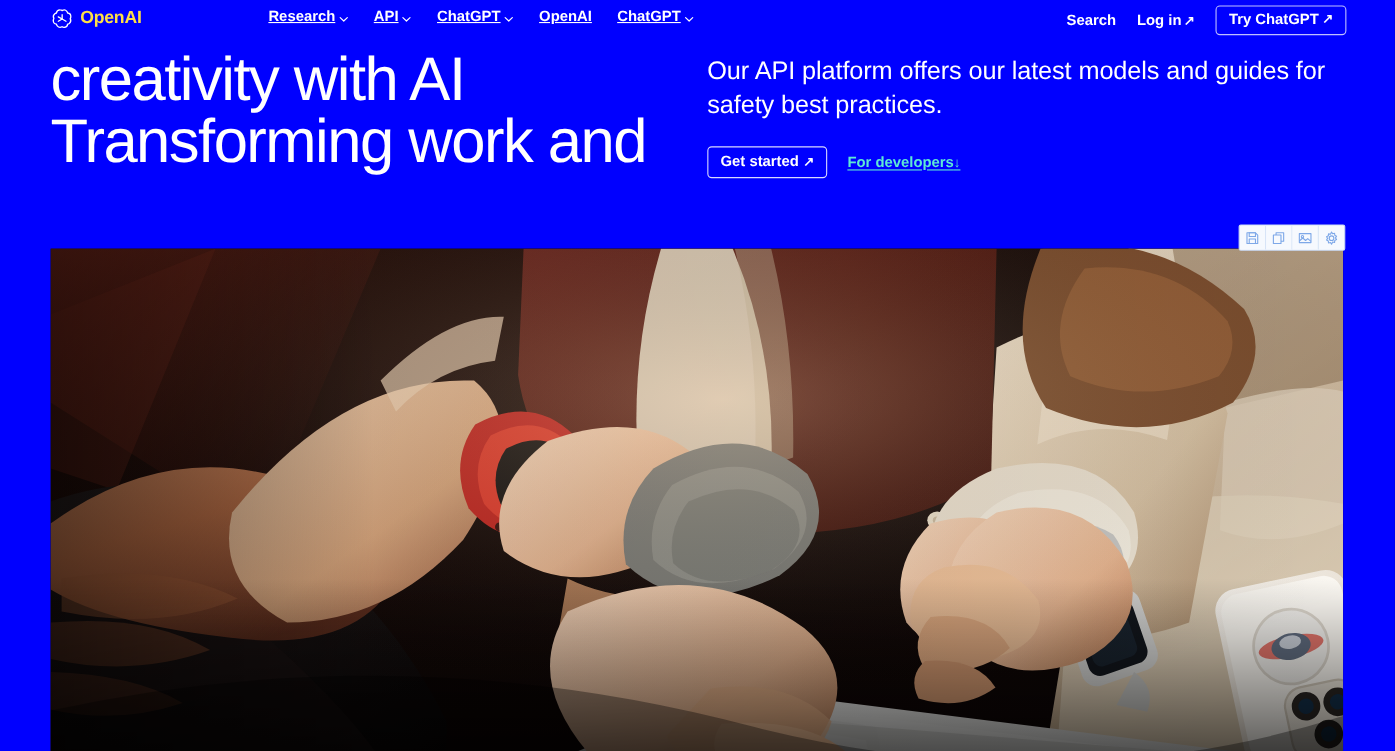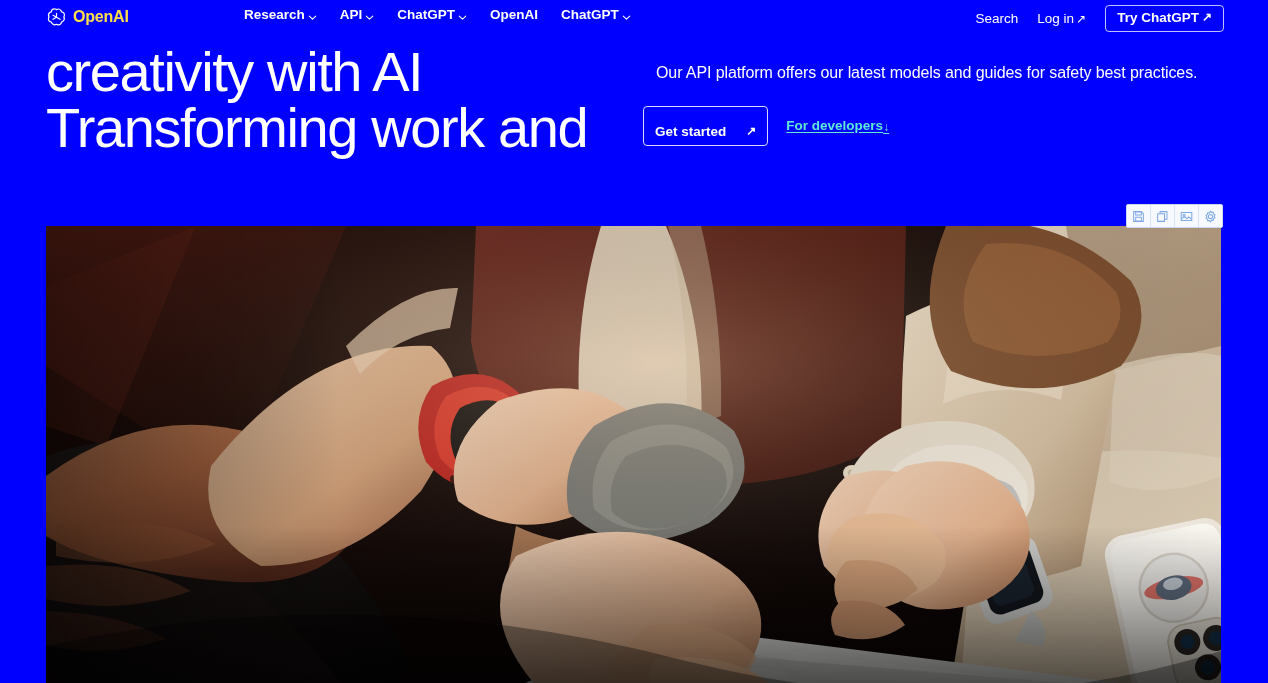--- a/index.html
+++ b/index.html
@@ -66,40 +66,41 @@
   .nav-item {
     display: flex;
     align-items: center;
     gap: 3px;
     font-size: 13.5px;
     font-weight: 700;
     color: #ffffff;
     cursor: pointer;
     line-height: 1;
     white-space: nowrap;
+    text-decoration: underline;
   }
   .chev {
     width: 9px;
     height: 9px;
     display: inline-block;
     position: relative;
     top: 1px;
   }
 
   .nav-right {
     position: absolute;
     right: 44px;
     top: 5px;
     display: flex;
     align-items: center;
     gap: 19px;
   }
   .nav-link {
     font-size: 13.5px;
-    font-weight: 400;
+    font-weight: 700;
     color: #ffffff;
     cursor: pointer;
     white-space: nowrap;
     display: flex;
     align-items: flex-end;
     gap: 2px;
     line-height: 1;
   }
   .arrow-ne {
     font-size: 12px;
@@ -145,45 +146,45 @@
   .hero-title .line {
     display: block;
   }
   .hero-right {
     position: absolute;
     left: 643px;
     top: 5px;
     width: 575px;
   }
   .hero-sub {
-    font-size: 16px;
+    font-size: 23px;
     font-weight: 400;
     line-height: 1.35;
     color: #ffffff;
-    margin: 13px;
+    margin: 0;
     letter-spacing: -0.1px;
   }
   .hero-actions {
     margin-top: 22px;
     display: flex;
     align-items: center;
     gap: 18px;
   }
   .btn-get-started {
     border: 1px solid rgba(255,255,255,0.85);
     border-radius: 4px;
-    padding: 18px 11px 7px 11px;
+    padding: 6px 11px 7px 11px;
     font-size: 13.5px;
     font-weight: 700;
     color: #ffffff;
     background: transparent;
     cursor: pointer;
     display: flex;
     align-items: center;
-    gap: 20px;
+    gap: 4px;
     line-height: 1;
     white-space: nowrap;
   }
   .link-underline {
     font-size: 13.5px;
     font-weight: 700;
     color: #5eead4;
     text-decoration: underline;
     text-underline-offset: 2px;
     cursor: pointer;

